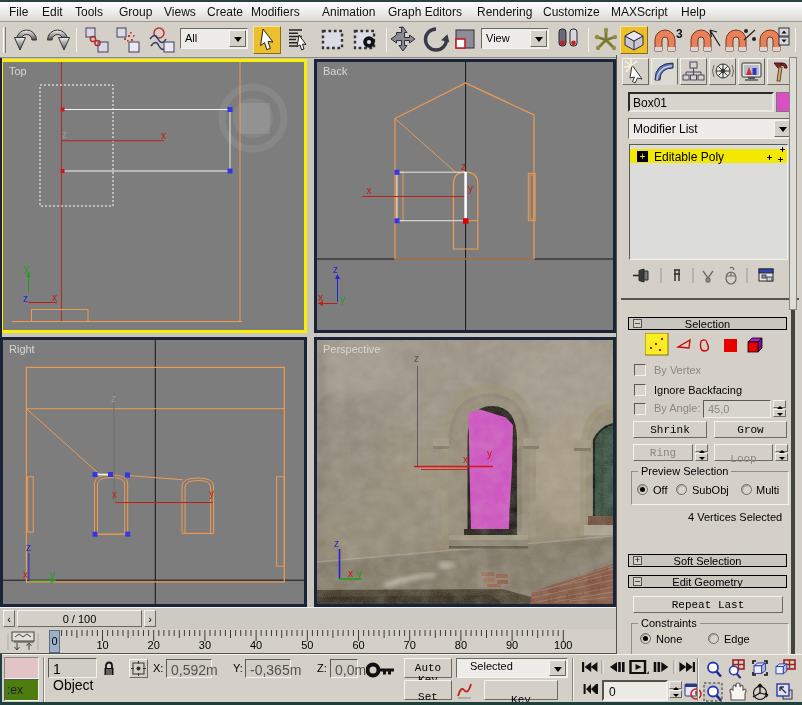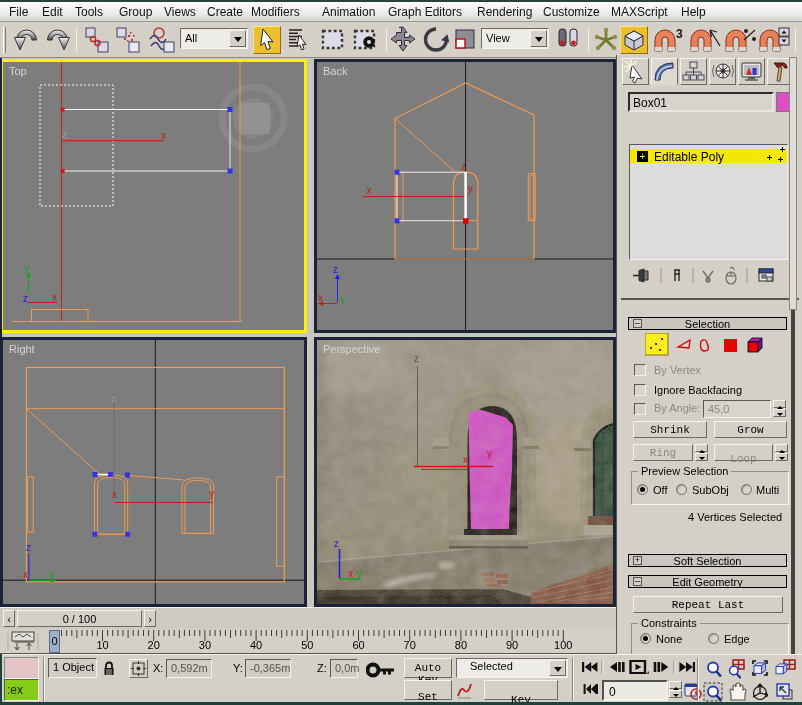--- a/index.html
+++ b/index.html
@@ -60,21 +60,21 @@
 .spin .u, .spin .d { position:absolute; left:0; width:13px; height:8px; background:#d4d0c8;
   border:1px solid; border-color:#f4f3f0 #6b6962 #6b6962 #f4f3f0; }
 .spin .u { top:0; } .spin .d { top:9px; }
 .spin .u:after { content:""; position:absolute; left:3px; top:2px; border:3px solid transparent; border-bottom:3px solid #000; }
 .spin .d:after { content:""; position:absolute; left:3px; top:3px; border:3px solid transparent; border-top:3px solid #000; }
 .group { position:absolute; border:1px solid; border-color:#908e88 #f4f3f0 #f4f3f0 #908e88; }
 .group .gt { position:absolute; left:6px; top:-7px; background:#d4d0c8; padding:0 3px; font-size:11px; }
 
 #statusbar { left:0; top:654px; width:802px; height:51px; background:#d4d0c8; border-top:1px solid #f2f1ee; }
 .sfield { position:absolute; background:#d0cdc6; border:1px solid; border-color:#5c5a55 #f2f1ee #f2f1ee #5c5a55;
-  font-size:11px; padding:2px 0 0 4px; color:#000; }
+  font-size:14px; padding:2px 0 0 4px; color:#000; }
 </style>
 </head>
 <body>
 <div id="page">
   <div class="abs" id="topline"></div>
   <div class="abs" id="menubar">
     <span style="left:9px">File</span>
       <span style="left:42px">Edit</span>
     <span style="left:75px">Tools</span>
       <span style="left:119px">Group</span>
@@ -645,20 +645,24 @@
         </svg></div>
     <div class="tab" style="left:150px;"><svg width="25" height="25" viewBox="0 0 25 25">
       <path d="M6 4 L14 4 L12 9 L10 9 Z" fill="#8a2020" stroke="#431010"></path>
       <rect x="10" y="8" width="3" height="14" fill="#caa87a" stroke="#6b4a28" transform="rotate(8 11 15)"></rect>
       <path d="M14 4 q5 0 5 5 l-2.4 0 q0-3 -3.6-3 z" fill="#8a2020" stroke="#431010"></path>
         </svg></div>
 
     <div class="sunken" style="position:absolute;left:11px;top:37px;width:146px;height:20px;border-width:2px;border-color:#2a2a2a #e8e7e4 #e8e7e4 #2a2a2a;background:#d7d4cd;font-size:12px;padding:2px 0 0 3px;">Box01</div>
     <div style="position:absolute;left:159px;top:37px;width:19px;height:20px;background:#dc4fc4;border:1px solid #777;"></div>
 
+    <div class="combo" style="left:11px;top:63px;width:165px;">
+        <span class="cbx" style="top:3px;font-size:12px;">Modifier List</span>
+        <span class="arr"></span>
+      </div>
 
     <div class="sunken" style="position:absolute;left:12px;top:89px;width:159px;height:116px;background:#dcdcda;">
       <div style="position:absolute;left:0;top:4px;width:157px;height:14px;background:#f2e803;">
         <div style="position:absolute;left:7px;top:2px;width:11px;height:11px;background:#000;color:#f6e800;font-size:10px;line-height:11px;text-align:center;">+</div>
         <span style="position:absolute;left:24px;top:1px;font-size:12px;color:#000;">Editable Poly</span>
         <svg style="position:absolute;right:1px;top:-3px" width="22" height="20">
             <g fill="#000">
               <path d="M16 2 h2 v-2 h1 v2 h2 v1 h-2 v2 h-1 v-2 h-2 z" transform="translate(0,1)"></path>
               <path d="M2 8 h2 v-2 h1 v2 h2 v1 h-2 v2 h-1 v-2 h-2 z" transform="translate(1,3)"></path>
               <path d="M14 13 h2 v-2 h1 v2 h2 v1 h-2 v2 h-1 v-2 h-2 z"></path>
@@ -756,21 +760,21 @@
     <div class="radio sel" style="left:23px;top:578px;"></div>
       <span class="lbl" style="left:39px;top:578px;">None</span>
     <div class="radio" style="left:91px;top:578px;"></div>
       <span class="lbl" style="left:107px;top:578px;">Edge</span>
 
     <div style="position:absolute;left:174px;top:255px;width:4px;height:344px;background:#454540;"></div>
     <div style="position:absolute;left:172px;top:2px;width:8px;height:253px;background:#dedcd6;border:1px solid #8a8880;"></div>
   </div>
   <div class="abs" id="statusbar">
     <div class="sunken" style="position:absolute;left:4px;top:2px;width:35px;height:22px;background:#e3c4c6;border-color:#8a8880 #f2f1ee #f2f1ee #8a8880;"></div>
-    <div class="sunken" style="position:absolute;left:4px;top:24px;width:35px;height:22px;background:#84cc16;font-size:12px;padding:3px 0 0 2px;color:#222;">:ex</div>
+    <div class="sunken" style="position:absolute;left:4px;top:24px;width:35px;height:22px;background:#4d7c0f;font-size:12px;padding:3px 0 0 2px;color:#222;">:ex</div>
     <div style="position:absolute;left:43px;top:2px;width:2px;height:45px;border-left:1px solid #8a8880;border-right:1px solid #f2f1ee;"></div>
     <div class="sfield" style="left:48px;top:3px;width:49px;height:20px;">1 Object</div>
     <svg class="abs" style="left:103px;top:6px" width="12" height="16" viewBox="0 0 12 16">
       <path d="M3 7 V4.5 a3 3 0 0 1 6 0 V7" fill="none" stroke="#111" stroke-width="1.8"></path>
       <rect x="1.5" y="7" width="9" height="7" fill="#111"></rect>
         <g stroke="#b8b5ae">
           <line x1="3" y1="9" x2="9" y2="9"></line>
           <line x1="3" y1="11" x2="9" y2="11"></line>
           <line x1="3" y1="13" x2="9" y2="13"></line>
         </g>

